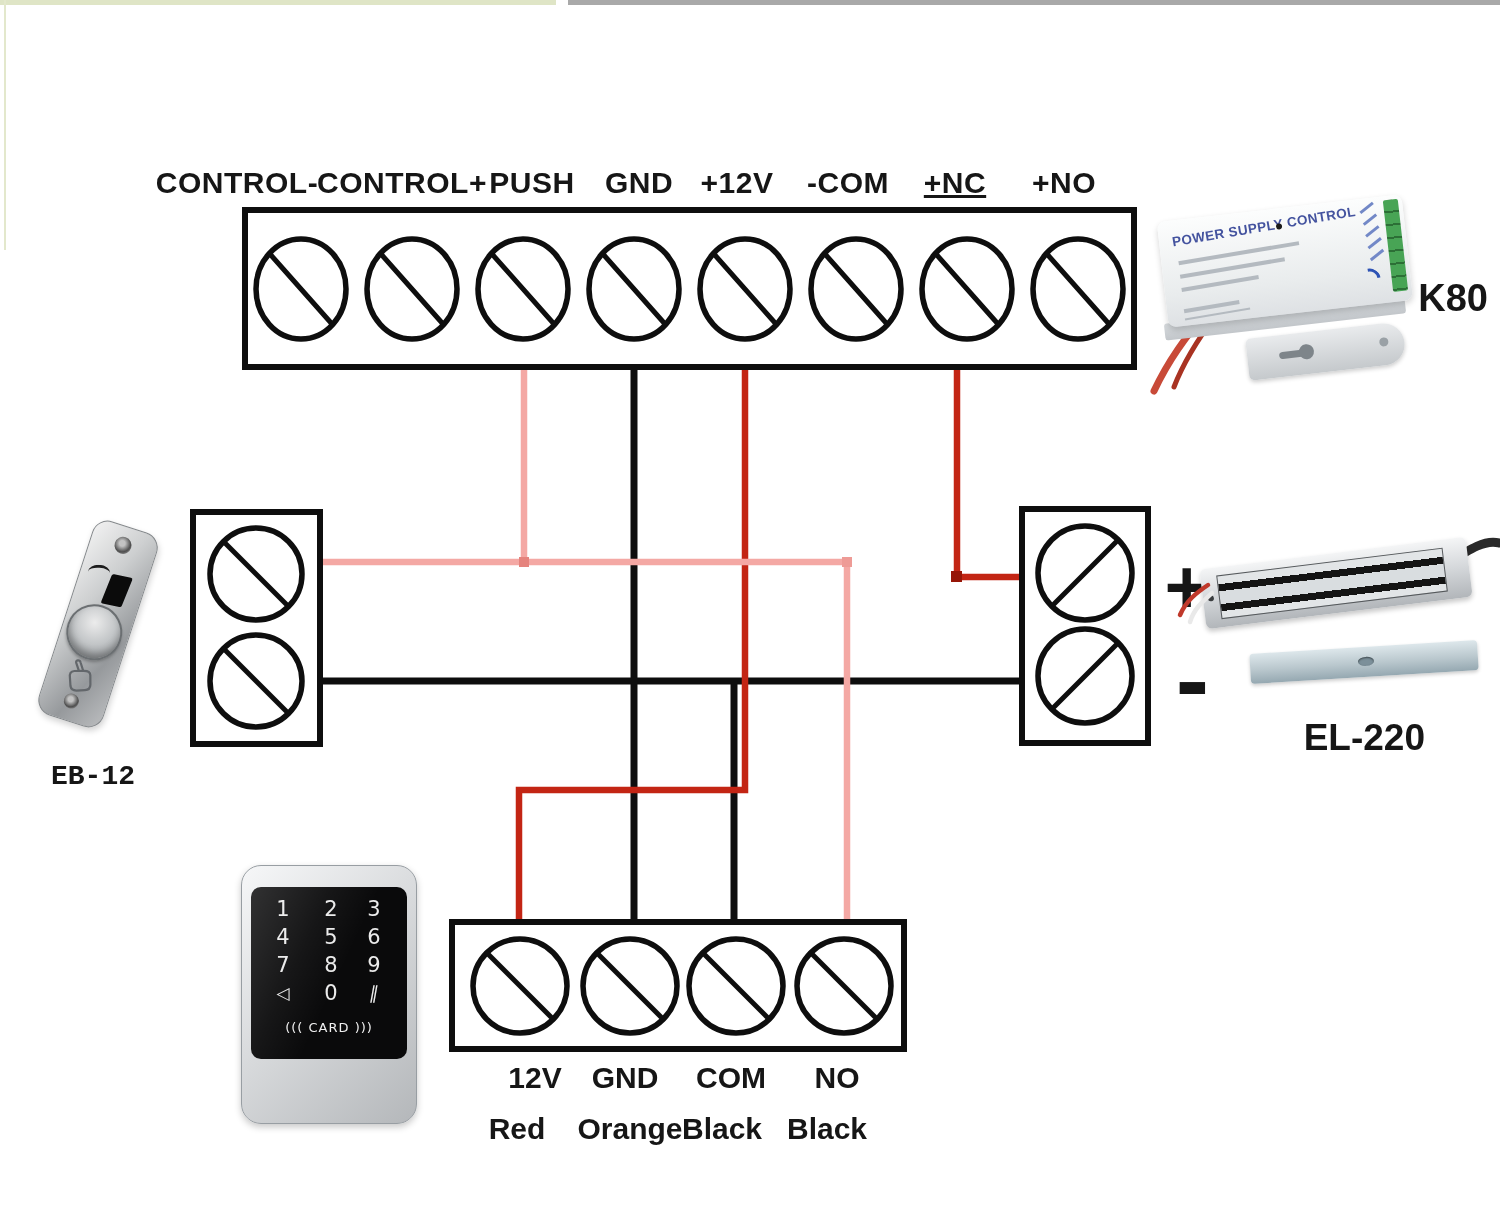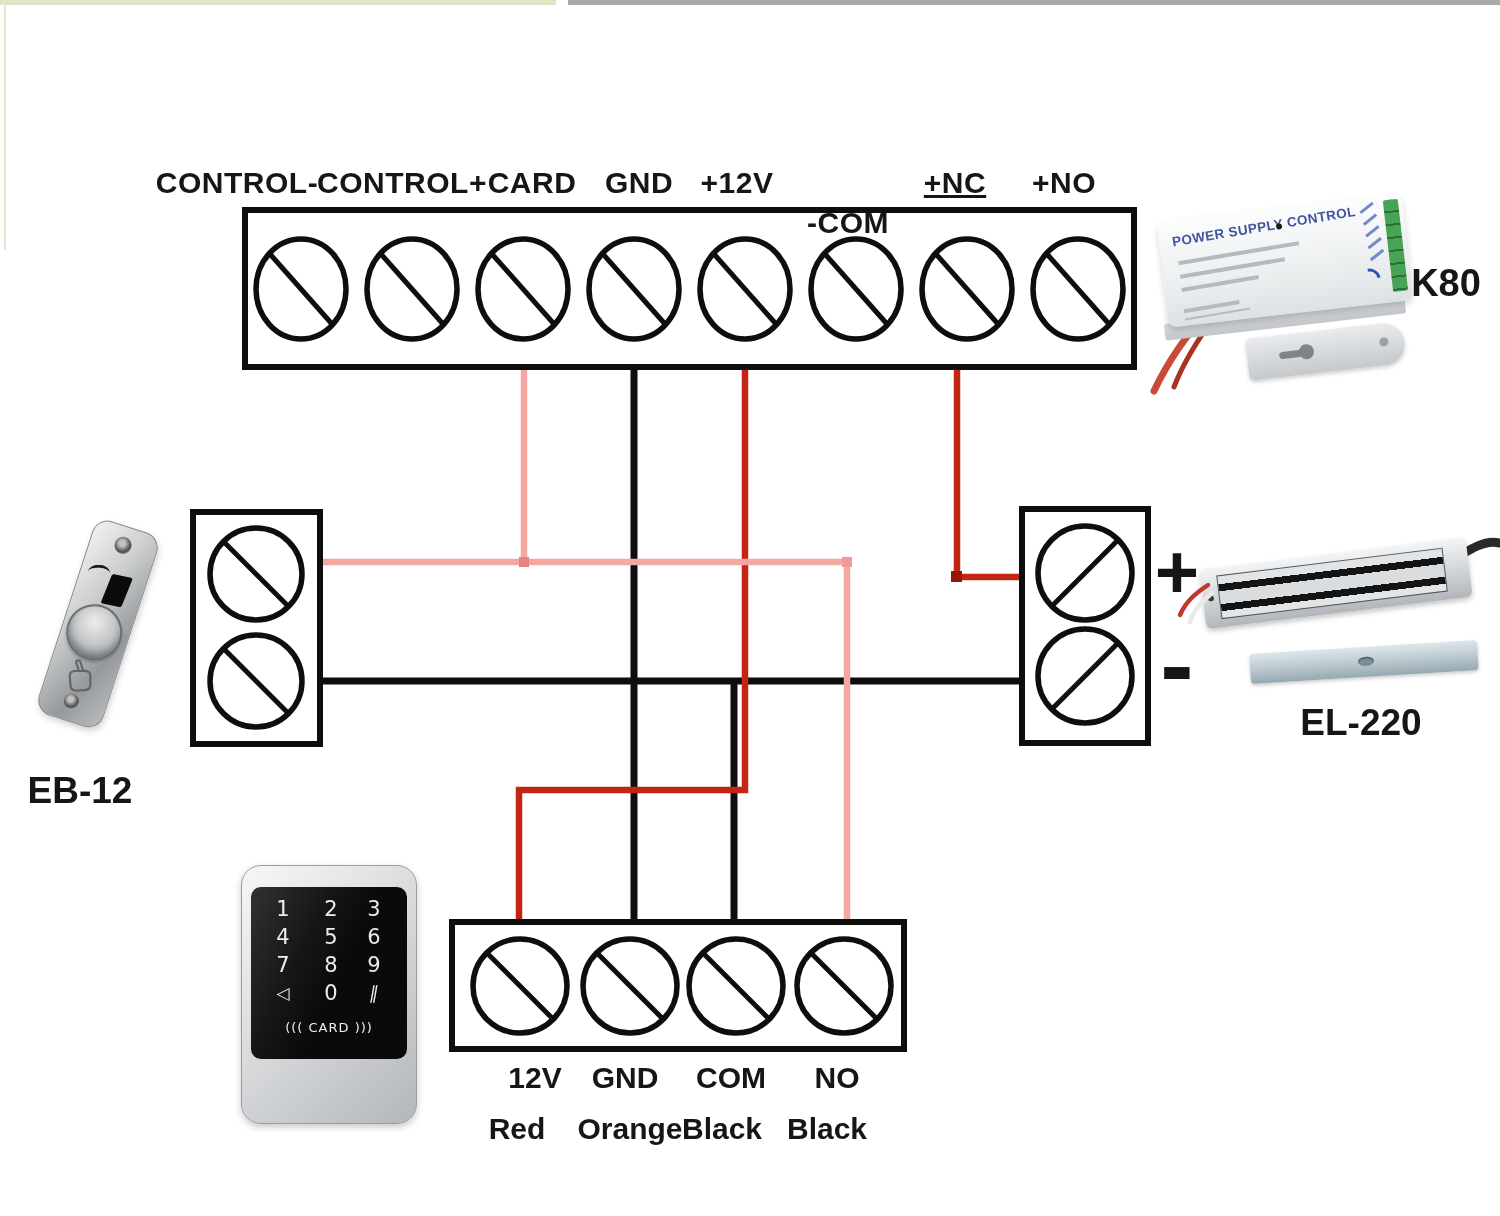--- a/index.html
+++ b/index.html
@@ -10,21 +10,21 @@
   
   .blk{fill:#ffffff;stroke:#0e0e0e;stroke-width:6;}
   .scr{fill:none;stroke:#0e0e0e;stroke-width:5.5;}
   .di{stroke:#0e0e0e;stroke-width:5;stroke-linecap:round;}
   .wb{stroke:#0e0e0e;stroke-width:7;fill:none;}
   .wr{stroke:#C32514;stroke-width:6.5;fill:none;}
   .wp{stroke:#F4A8A4;stroke-width:6.5;fill:none;}
   
   .tl{position:absolute;width:180px;text-align:center;font-size:30px;font-weight:bold;letter-spacing:.5px;}
   .bl{position:absolute;width:150px;text-align:center;font-size:30px;font-weight:bold;}
-  .devl{position:absolute;text-align:center;font-weight:bold;}
+  .devl{position:absolute;text-align:right;font-weight:bold;margin-top:15px;}
   
   .strip{position:absolute;top:0;height:5px;}
   
   .eb12{position:absolute;left:64px;top:522px;width:66px;height:202px;border-radius:16px;
         transform:rotate(18deg);border:1px solid #83878a;
         background:linear-gradient(115deg,#f2f2f2 0%,#cdcfd0 35%,#96999c 72%,#babcbe 100%);
         box-shadow:2px 3px 6px rgba(0,0,0,.18);}
   .hole{position:absolute;width:17px;height:17px;border-radius:50%;
         background:radial-gradient(circle at 42% 40%,#c3c3c3 20%,#4e4e4e 60%,#9b9b9b 85%);}
   .eb-arc{position:absolute;left:7px;top:44px;width:22px;height:12px;border-top:3px solid #1d1d1d;
@@ -148,40 +148,40 @@
       <line class="di" x1="597" y1="953" x2="663" y2="1019"></line>
       <circle class="scr" cx="736" cy="986" r="47"></circle>
       <line class="di" x1="703" y1="953" x2="769" y2="1019"></line>
       <circle class="scr" cx="844" cy="986" r="47"></circle>
       <line class="di" x1="811" y1="953" x2="877" y2="1019"></line>
     </g>
   </svg>
 
   <div class="tl" style="left:147px;top:166px;">CONTROL-</div>
   <div class="tl" style="left:312px;top:166px;">CONTROL+</div>
-  <div class="tl" style="left:442px;top:166px;">CARD</div>
+  <div class="tl" style="left:442px;top:166px;">PUSH</div>
   <div class="tl" style="left:549px;top:166px;">GND</div>
   <div class="tl" style="left:647px;top:166px;">+12V</div>
-  <div class="tl" style="left:758px;top:166px;margin-top:40px;">-COM</div>
+  <div class="tl" style="left:758px;top:166px;">-COM</div>
   <div class="tl" style="left:865px;top:166px;text-decoration:underline;">+NC</div>
   <div class="tl" style="left:974px;top:166px;">+NO</div>
 
   <div class="bl" style="left:460px;top:1061px;">12V</div>
   <div class="bl" style="left:550px;top:1061px;">GND</div>
   <div class="bl" style="left:656px;top:1061px;">COM</div>
   <div class="bl" style="left:762px;top:1061px;">NO</div>
   <div class="bl" style="left:442px;top:1112px;">Red</div>
   <div class="bl" style="left:555px;top:1112px;">Orange</div>
   <div class="bl" style="left:647px;top:1112px;">Black</div>
   <div class="bl" style="left:752px;top:1112px;">Black</div>
 
   <div class="devl" style="left:1145px;top:534px;width:64px;font-size:76px;line-height:1;font-weight:900;">+</div>
   <div class="devl" style="left:1145px;top:614px;width:64px;font-size:100px;line-height:1;font-weight:900;">-</div>
 
-  <div class="devl" style="left:25px;top:770px;width:110px;font-size:37px;">EB-12</div>
+  <div class="devl" style="left:25px;top:746px;width:110px;font-size:28px;font-family:Liberation Mono, monospace;">EB-12</div>
   <div class="devl" style="left:1404px;top:262px;width:84px;font-size:38px;">K80</div>
   <div class="devl" style="left:1297px;top:702px;width:128px;font-size:37px;">EL-220</div>
 
   <div class="eb12">
     <div class="hole" style="left:24px;top:10px;"></div>
     <span class="eb-arc"></span>
     <div class="eb-win"></div>
     <div class="eb-btn"></div>
     <svg style="left:14px;top:140px;" width="38" height="36" viewBox="0 0 38 36">
       <path d="M9 21 q-3 -6 2 -8 l9 -3 q6 -2 7.5 2 l3 9 q1.5 5 -3.5 7 l-8 3 q-5 1.5 -7 -2.5 z" fill="none" stroke="#63676b" stroke-width="2.2"></path>

